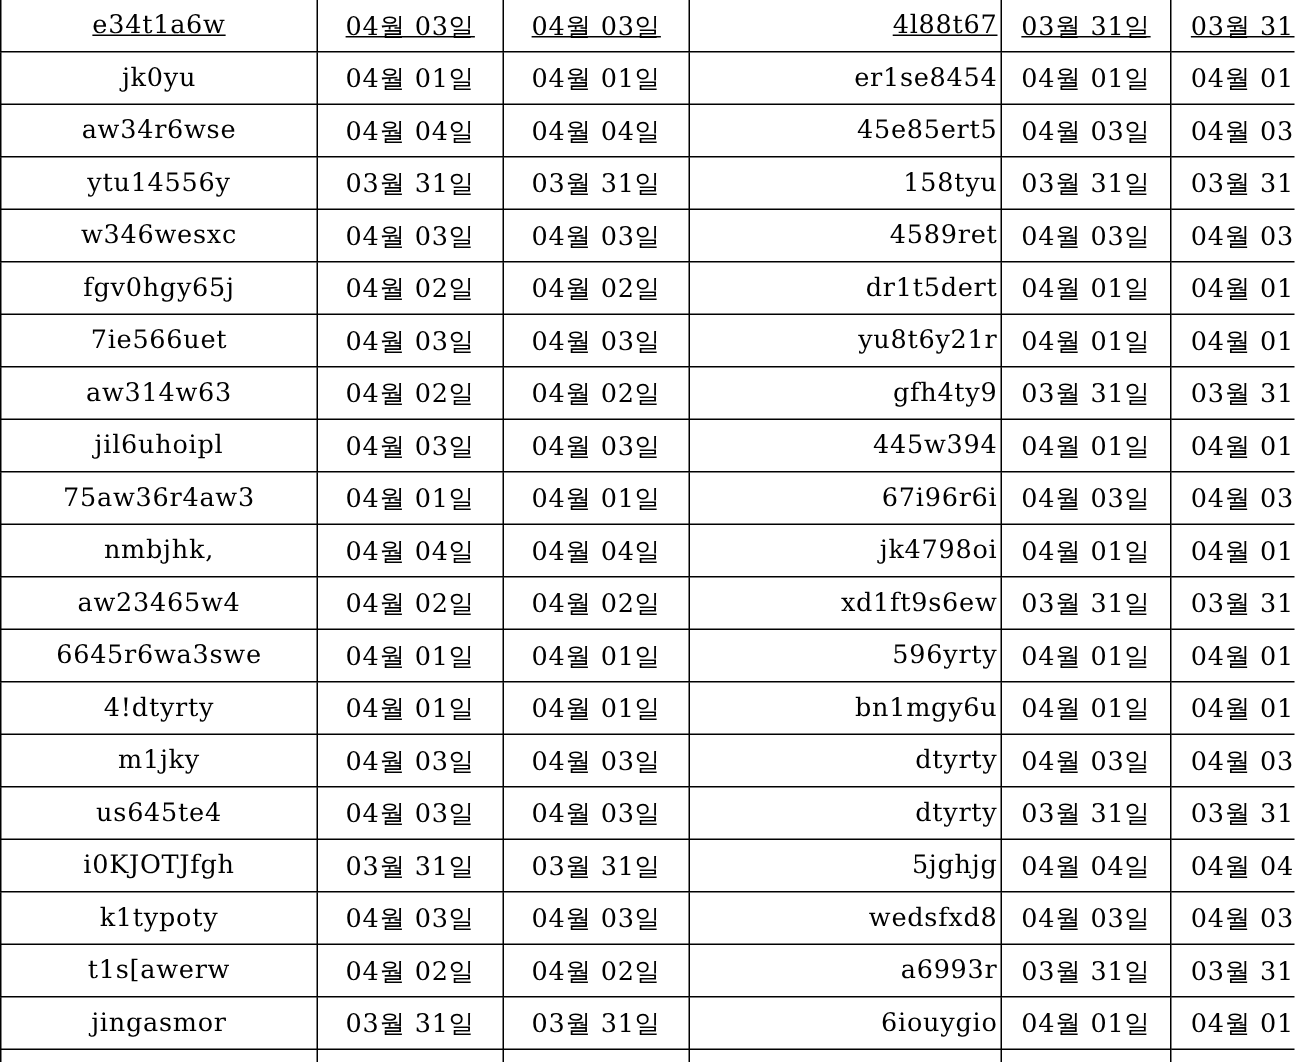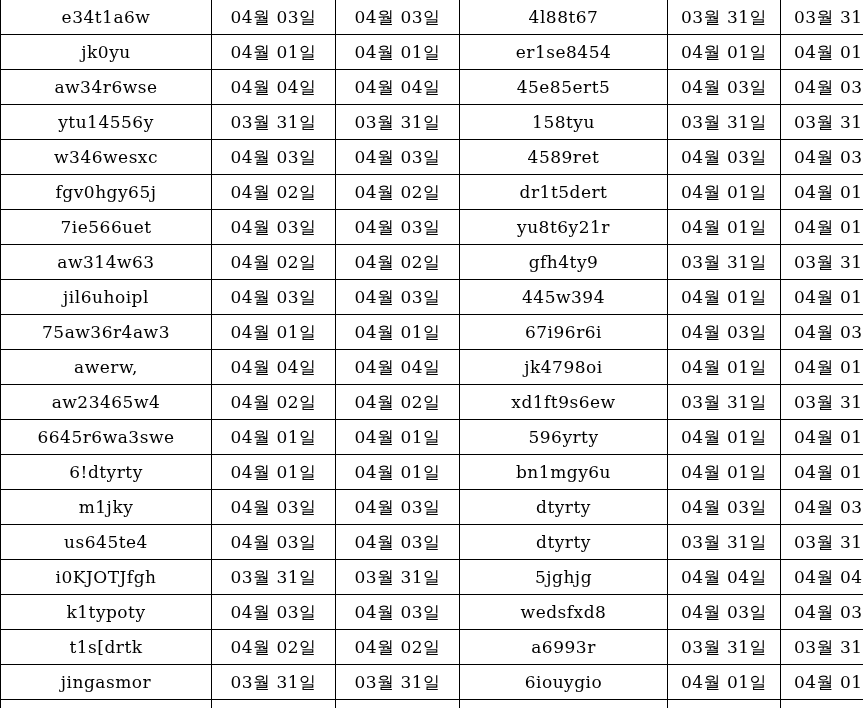--- a/index.html
+++ b/index.html
@@ -34,25 +34,25 @@
     font-size: 17px;
     font-family: "DejaVu Serif", serif;
     letter-spacing: 0.5px;
     white-space: nowrap;
     overflow: hidden;
     padding: 0 2px;
   }
   table.grid td.c0 { width: 206px; }
   table.grid td.c1 { width: 119px; }
   table.grid td.c2 { width: 119px; }
-  table.grid td.c3 { width: 203px; }
+  table.grid td.c3 { width: 203px; text-align: right; }
   table.grid td.c4 { width: 108px; }
   table.grid td.c5 { width: 108px; }
   .date-cell { font-size: 16px; letter-spacing: 0px; }
-  tr.top-clip td { border-top: none; }
+  tr.top-clip td { border-top: none; text-decoration: underline; }
 </style>
 </head>
 <body>
 
 <div id="sheet">
   <table class="grid">
     <tbody>
         <tr class="top-clip">
           <td class="c0">e34t1a6w</td>
           <td class="c1 date-cell">04월 03일</td>
@@ -127,21 +127,21 @@
         </tr>
         <tr>
           <td class="c0">75aw36r4aw3</td>
           <td class="c1 date-cell">04월 01일</td>
           <td class="c2 date-cell">04월 01일</td>
           <td class="c3">67i96r6i</td>
           <td class="c4 date-cell">04월 03일</td>
           <td class="c5 date-cell">04월 03일</td>
         </tr>
         <tr>
-          <td class="c0">awerw,</td>
+          <td class="c0">nmbjhk,</td>
           <td class="c1 date-cell">04월 04일</td>
           <td class="c2 date-cell">04월 04일</td>
           <td class="c3">jk4798oi</td>
           <td class="c4 date-cell">04월 01일</td>
           <td class="c5 date-cell">04월 01일</td>
         </tr>
         <tr>
           <td class="c0">aw23465w4</td>
           <td class="c1 date-cell">04월 02일</td>
           <td class="c2 date-cell">04월 02일</td>
@@ -151,21 +151,21 @@
         </tr>
         <tr>
           <td class="c0">6645r6wa3swe</td>
           <td class="c1 date-cell">04월 01일</td>
           <td class="c2 date-cell">04월 01일</td>
           <td class="c3">596yrty</td>
           <td class="c4 date-cell">04월 01일</td>
           <td class="c5 date-cell">04월 01일</td>
         </tr>
         <tr>
-          <td class="c0">6!dtyrty</td>
+          <td class="c0">4!dtyrty</td>
           <td class="c1 date-cell">04월 01일</td>
           <td class="c2 date-cell">04월 01일</td>
           <td class="c3">bn1mgy6u</td>
           <td class="c4 date-cell">04월 01일</td>
           <td class="c5 date-cell">04월 01일</td>
         </tr>
         <tr>
           <td class="c0">m1jky</td>
           <td class="c1 date-cell">04월 03일</td>
           <td class="c2 date-cell">04월 03일</td>
@@ -191,21 +191,21 @@
         </tr>
         <tr>
           <td class="c0">k1typoty</td>
           <td class="c1 date-cell">04월 03일</td>
           <td class="c2 date-cell">04월 03일</td>
           <td class="c3">wedsfxd8</td>
           <td class="c4 date-cell">04월 03일</td>
           <td class="c5 date-cell">04월 03일</td>
         </tr>
         <tr>
-          <td class="c0">t1s[drtk</td>
+          <td class="c0">t1s[awerw</td>
           <td class="c1 date-cell">04월 02일</td>
           <td class="c2 date-cell">04월 02일</td>
           <td class="c3">a6993r</td>
           <td class="c4 date-cell">03월 31일</td>
           <td class="c5 date-cell">03월 31일</td>
         </tr>
         <tr>
           <td class="c0">jingasmor</td>
           <td class="c1 date-cell">03월 31일</td>
           <td class="c2 date-cell">03월 31일</td>

